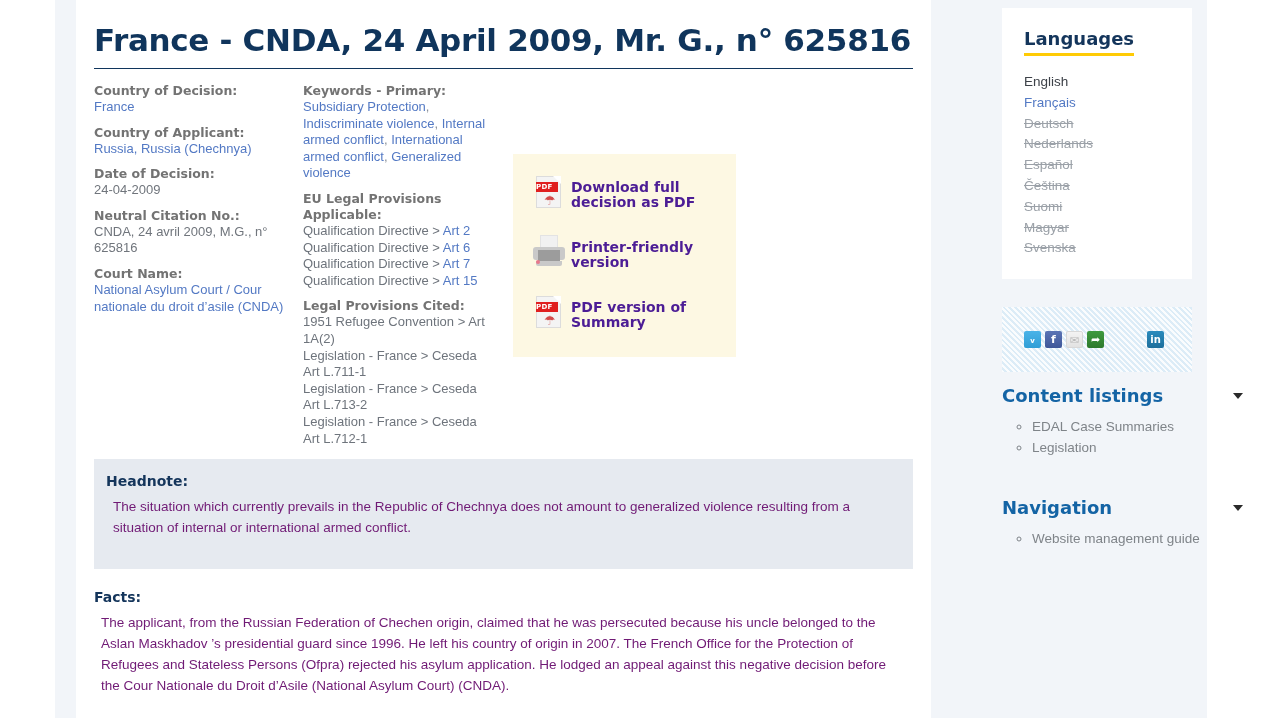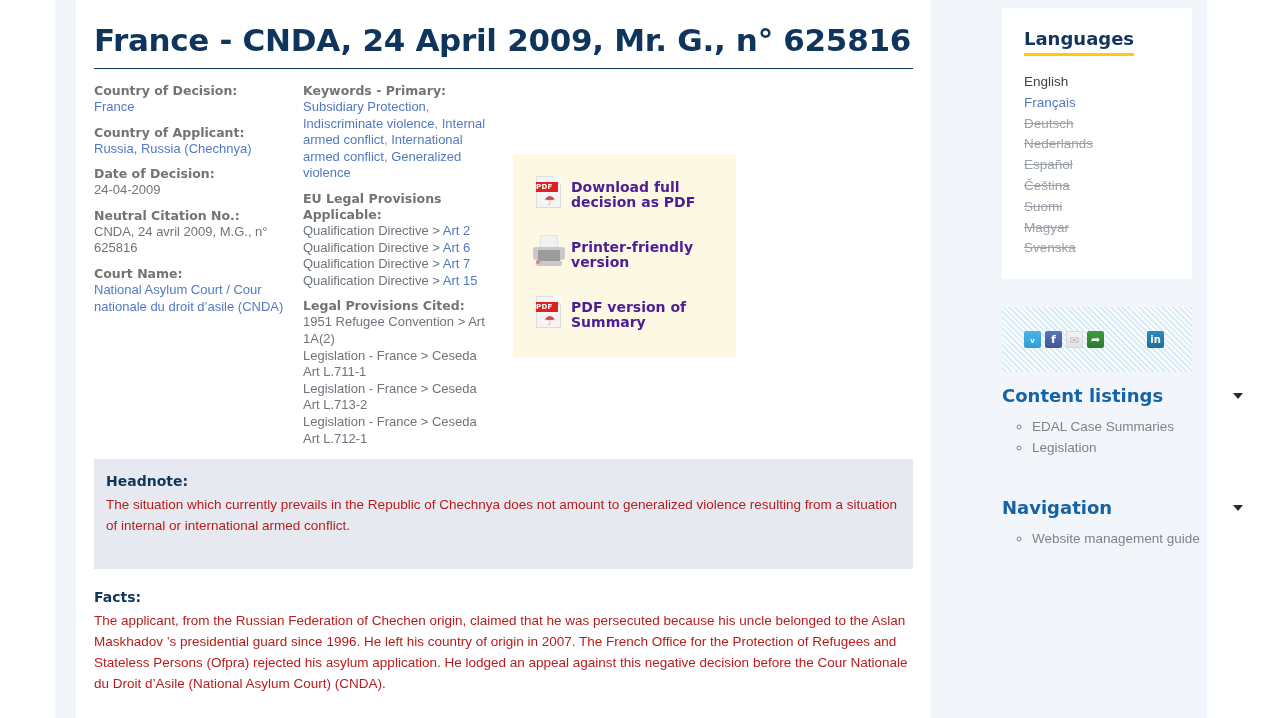--- a/index.html
+++ b/index.html
@@ -124,22 +124,22 @@
     padding:14px 12px 14px 12px;
     height:110px;
   }
   .section-title {
     font-family:"DejaVu Sans", sans-serif;
     font-weight:bold; font-size:14px;
     color:#14355b;
     margin:0 0 5px 0;
   }
   .body-text {
-    font-size:13.5px; line-height:21px; color:#b91c1c;
-    margin:0;
+    font-size:13.5px; line-height:21px; color:#701a75;
+    margin:7px;
   }
   #facts-block { margin-top:20px; }
   
   #sidebar {
     position:absolute; left:892px; top:0; width:260px; height:718px;
   }
   #languages-card {
     position:absolute; left:55px; top:8px; width:190px;
     background:#ffffff; padding:20px 22px 20px 22px;
   }

